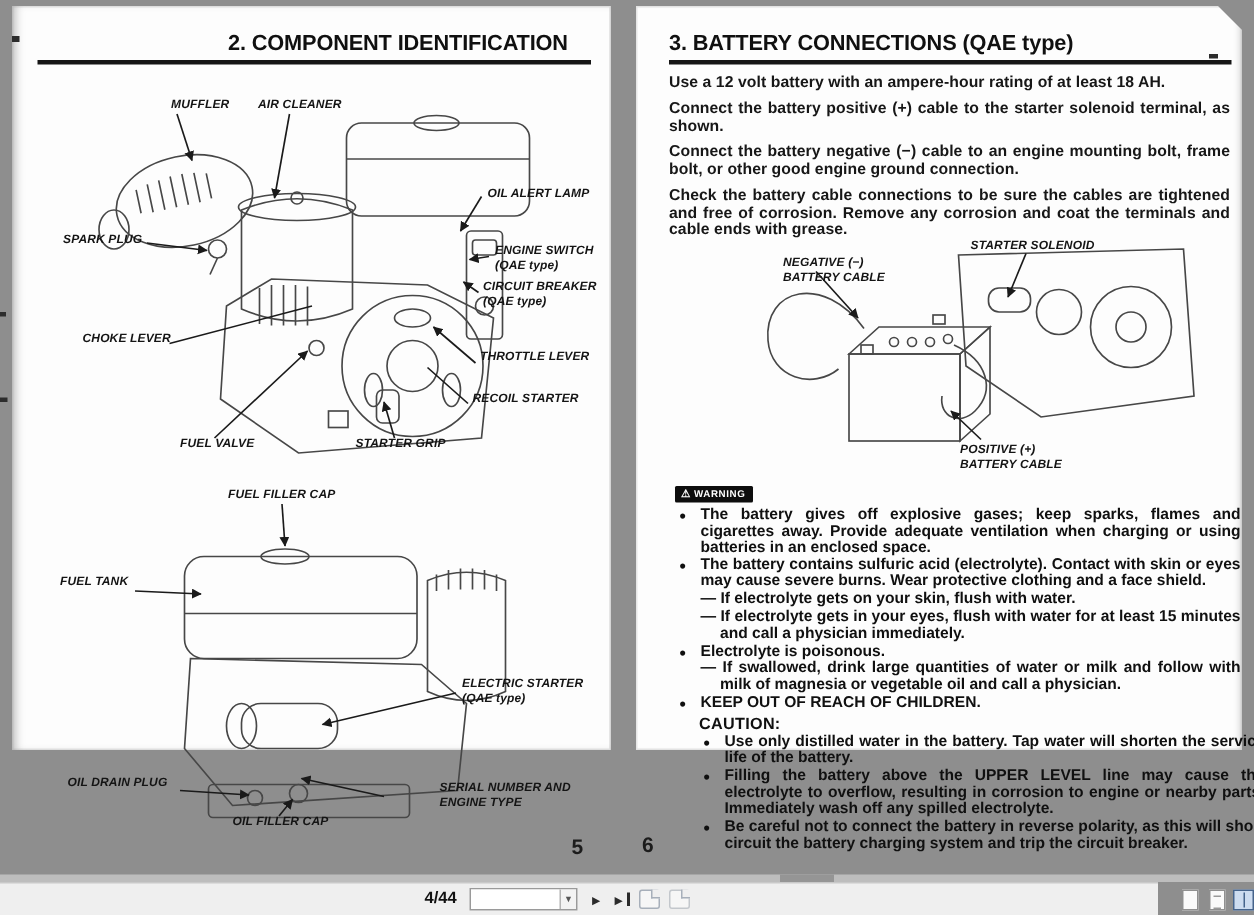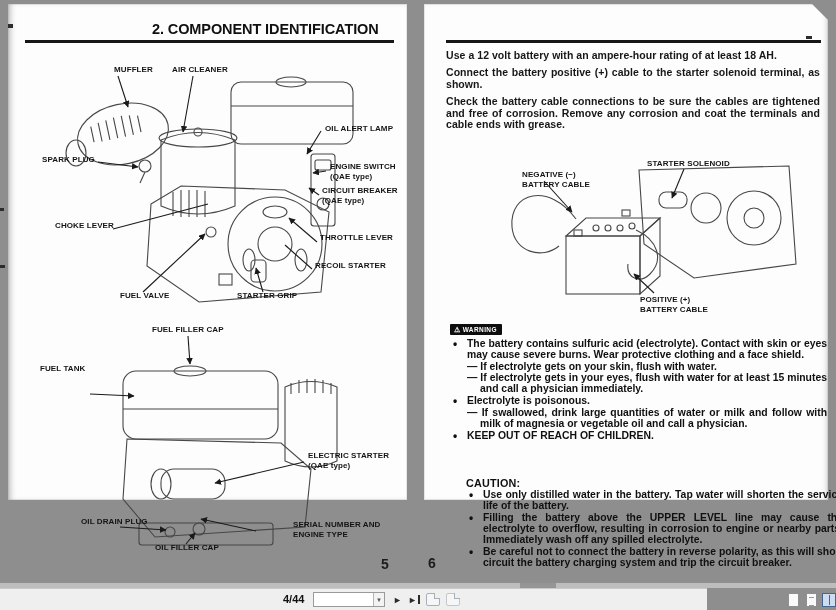--- a/index.html
+++ b/index.html
@@ -11,21 +11,21 @@
   .page { position:absolute; top:4px; height:496px; background:#fdfdfd;
           box-shadow: inset 0 0 0 1px #e2e2e2; }
   .page-left  { left:8px;  width:399px; box-shadow: inset 5px 0 7px -4px #9f9f9f, inset 0 0 0 1px #e6e6e6; }
   .page-right { left:424px; width:404px; box-shadow: inset -4px 0 6px -4px #b5b5b5, inset 0 0 0 1px #e6e6e6; }
 
   .ptitle { position:absolute; font-weight:bold; color:#101010; white-space:nowrap;
             font-size:14.5px; letter-spacing:-0.1px; }
   .rule { position:absolute; height:2.6px; background:#161616; }
 
   .dlabel { position:absolute; font-size:8px; font-weight:bold; color:#141414;
-            line-height:1.3; white-space:pre-line; letter-spacing:0.1px; }
+            line-height:1.3; white-space:pre-line; letter-spacing:0.1px;font-style:italic; }
   .pagenum { position:absolute; font-size:14px; font-weight:bold; color:#1c1c1c; }
 
   svg.diagram { position:absolute; overflow:visible; }
   .art { stroke:#474747; fill:none; stroke-width:1.1; }
   .lead { stroke:#1a1a1a; fill:none; stroke-width:1.1; }
 
   
   .paras { position:absolute; left:22px; top:46px; width:374px; }
   .para { font-size:10.5px; font-weight:600; line-height:1.09; letter-spacing:0.05px;
           text-align:justify; color:#171717; margin-bottom:6px; }
@@ -53,21 +53,21 @@
   .fold { position:absolute; width:16px; height:16px; background:#8e8e8e;
           clip-path:polygon(0 0,100% 0,100% 100%); }
   .fold::after { content:""; position:absolute; inset:0; background:#cfcfcf;
           clip-path:polygon(0 0,100% 100%,40% 100%); }
 
   
   .hscroll { position:absolute; left:0; top:583px; width:836px; height:5px; background:#bdbdbd; }
   .hthumb { position:absolute; left:520px; top:0; width:36px; height:5px; background:#959595; }
 
   
-  .toolbar { position:absolute; left:0; top:588px; width:707px; height:22px;
+  .toolbar { position:absolute; left:0; top:588px; width:772px; height:22px;
              background:#efefef; border-top:1px solid #c9c9c9; }
   .pageind { position:absolute; left:283px; top:4px; font-size:11px; font-weight:700; color:#111; }
   .pagebox { position:absolute; left:313px; top:3px; width:72px; height:15px; background:#fff;
              border:1px solid #9a9a9a; display:flex; align-items:stretch; }
   .pagebox input { flex:1; border:0; outline:none; font-size:10px; padding:0 3px; min-width:0;
                    font-family:"Liberation Sans",sans-serif; }
   .combo { width:11px; border-left:1px solid #b5b5b5; display:flex; align-items:center;
            justify-content:center; font-size:6px; color:#555; cursor:pointer; background:#f3f3f3; }
   .tbtn { position:absolute; top:3px; height:15px; display:flex; align-items:center;
           color:#2b2b2b; font-size:9px; cursor:pointer; }
@@ -180,41 +180,43 @@
         <path d="M165,7 L167,35" marker-end="url(#a2)"></path>
         <path d="M67,65 L111,67" marker-end="url(#a2)"></path>
         <path d="M281,133 L192,154" marker-end="url(#a2)"></path>
         <path d="M97,198 L143,201" marker-end="url(#a2)"></path>
         <path d="M233,202 L178,190" marker-end="url(#a2)"></path>
         <path d="M163,215 L172,204" marker-end="url(#a2)"></path>
       </g>
     </svg>
 
     <div class="dlabel" style="left:144px; top:321px;">FUEL FILLER CAP</div>
-    <div class="dlabel" style="left:32px;  top:360px;">FUEL TANK</div>
+    <div class="dlabel" style="left:32px;  top:379px;">FUEL TANK</div>
     <div class="dlabel" style="left:300px; top:447px;">ELECTRIC STARTER
 (QAE type)</div>
-    <div class="dlabel" style="left:37px;  top:513px;margin-left:36px;">OIL DRAIN PLUG</div>
+    <div class="dlabel" style="left:37px;  top:513px;">OIL DRAIN PLUG</div>
     <div class="dlabel" style="left:252px; top:516px;margin-left:33px;">SERIAL NUMBER AND
 ENGINE TYPE</div>
     <div class="dlabel" style="left:147px; top:539px;">OIL FILLER CAP</div>
 
     <div class="pagenum" style="left:373px; top:552px;">5</div>
   </div>
 
   <div class="scanmark" style="left:8px; top:24px; width:5px; height:4px;"></div>
   <div class="scanmark" style="left:0px; top:208px; width:4px; height:3px;"></div>
   <div class="scanmark" style="left:0px; top:265px; width:5px; height:3px;"></div>
 
   <div class="page page-right">
+    <div class="ptitle" style="left:22px; top:17px;">3. BATTERY CONNECTIONS (QAE type)</div>
     <div class="rule" style="left:22px; top:36px; width:375px;"></div>
 
     <div class="paras">
       <div class="para">Use a 12 volt battery with an ampere-hour rating of at least 18 AH.</div>
       <div class="para">Connect the battery positive (+) cable to the starter solenoid terminal, as shown.</div>
+      <div class="para">Connect the battery negative (−) cable to an engine mounting bolt, frame bolt, or other good engine ground connection.</div>
       <div class="para">Check the battery cable connections to be sure the cables are tightened and free of corrosion. Remove any corrosion and coat the terminals and cable ends with grease.</div>
     </div>
 
     <svg class="diagram" style="left:30px; top:148px;" width="350" height="172" viewBox="0 0 350 172">
       <defs>
         <marker id="a3" markerWidth="7" markerHeight="7" refX="5.5" refY="3" orient="auto">
           <path d="M0,0L6,3L0,6Z" fill="#1a1a1a"></path>
         </marker>
       </defs>
       <g class="art">
@@ -247,20 +249,21 @@
     <div class="dlabel" style="left:223px; top:155px;">STARTER SOLENOID</div>
     <div class="dlabel" style="left:216px; top:291px;">POSITIVE (+)
 BATTERY CABLE</div>
 
     <div class="warnbadge">
       <span class="wicon">⚠</span>
       <span>WARNING</span>
     </div>
 
     <div class="wlist">
+      <div class="witem bullet">The battery gives off explosive gases; keep sparks, flames and cigarettes away. Provide adequate ventilation when charging or using batteries in an enclosed space.</div>
       <div class="witem bullet">The battery contains sulfuric acid (electrolyte). Contact with skin or eyes may cause severe burns. Wear protective clothing and a face shield.</div>
       <div class="witem dash">— If electrolyte gets on your skin, flush with water.</div>
       <div class="witem dash">— If electrolyte gets in your eyes, flush with water for at least 15 minutes and call a physician immediately.</div>
       <div class="witem bullet">Electrolyte is poisonous.</div>
       <div class="witem dash">— If swallowed, drink large quantities of water or milk and follow with milk of magnesia or vegetable oil and call a physician.</div>
       <div class="witem bullet">KEEP OUT OF REACH OF CHILDREN.</div>
     </div>
 
     <div class="cblock">
       <div class="ctitle">CAUTION:</div>

